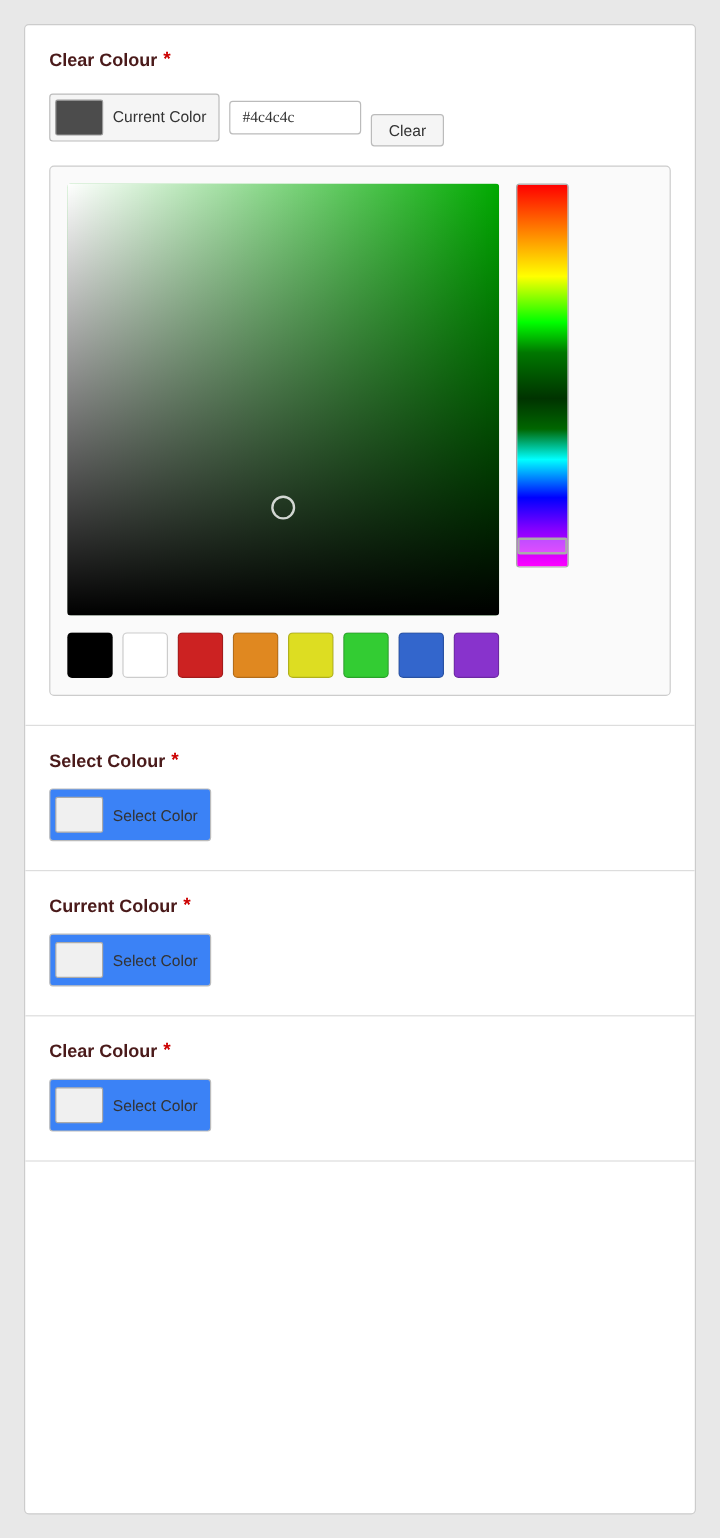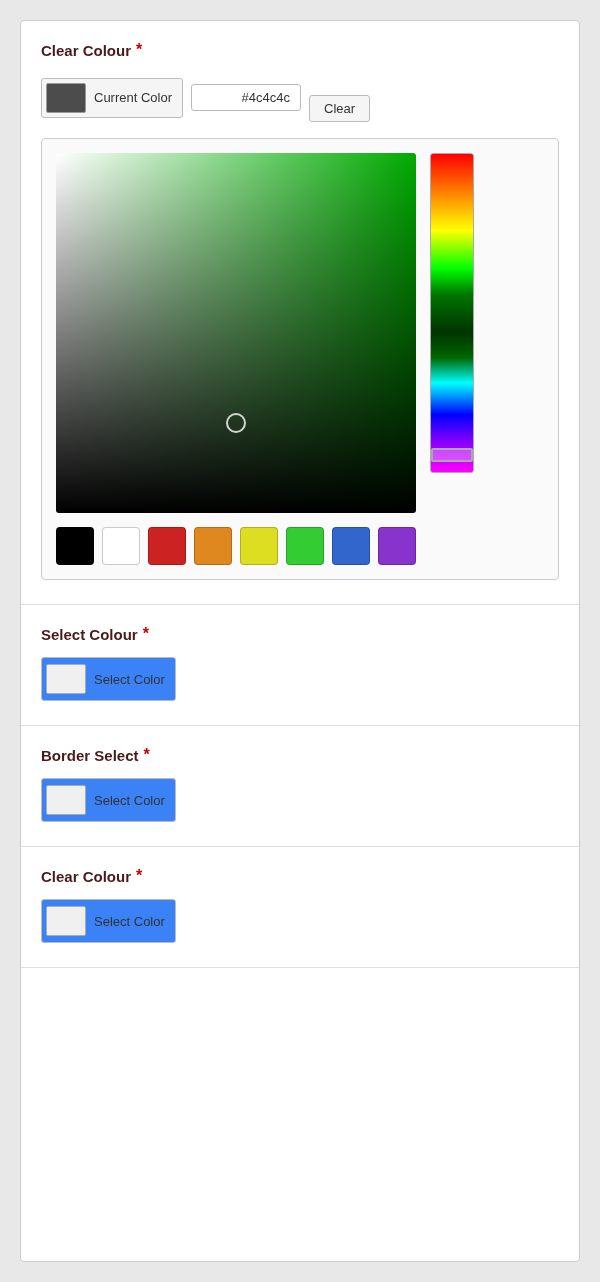--- a/index.html
+++ b/index.html
@@ -95,21 +95,22 @@
     }
 
     .color-hex-input {
       border: 1px solid #bbb;
       border-radius: 3px;
       padding: 5px 10px;
       font-size: 13px;
       color: #333;
       background: #fff;
       width: 110px;
-      text-align: right;
+      text-align: left;
+      font-family: Liberation Serif, serif;
     }
 
     .clear-btn {
       border: 1px solid #bbb;
       border-radius: 3px;
       padding: 5px 14px;
       font-size: 13px;
       background: #f5f5f5;
       cursor: pointer;
       color: #333;
@@ -291,21 +292,21 @@
       <span class="required-star">*</span>
     </div>
     <button class="select-color-btn">
       <div class="select-color-swatch"></div>
       <span class="select-color-label">Select Color</span>
     </button>
   </div>
 
   <div class="section">
     <div class="section-label">
-      <span>Border Select</span>
+      <span>Current Colour</span>
       <span class="required-star">*</span>
     </div>
     <button class="select-color-btn">
       <div class="select-color-swatch"></div>
       <span class="select-color-label">Select Color</span>
     </button>
   </div>
 
   <div class="section">
     <div class="section-label">

